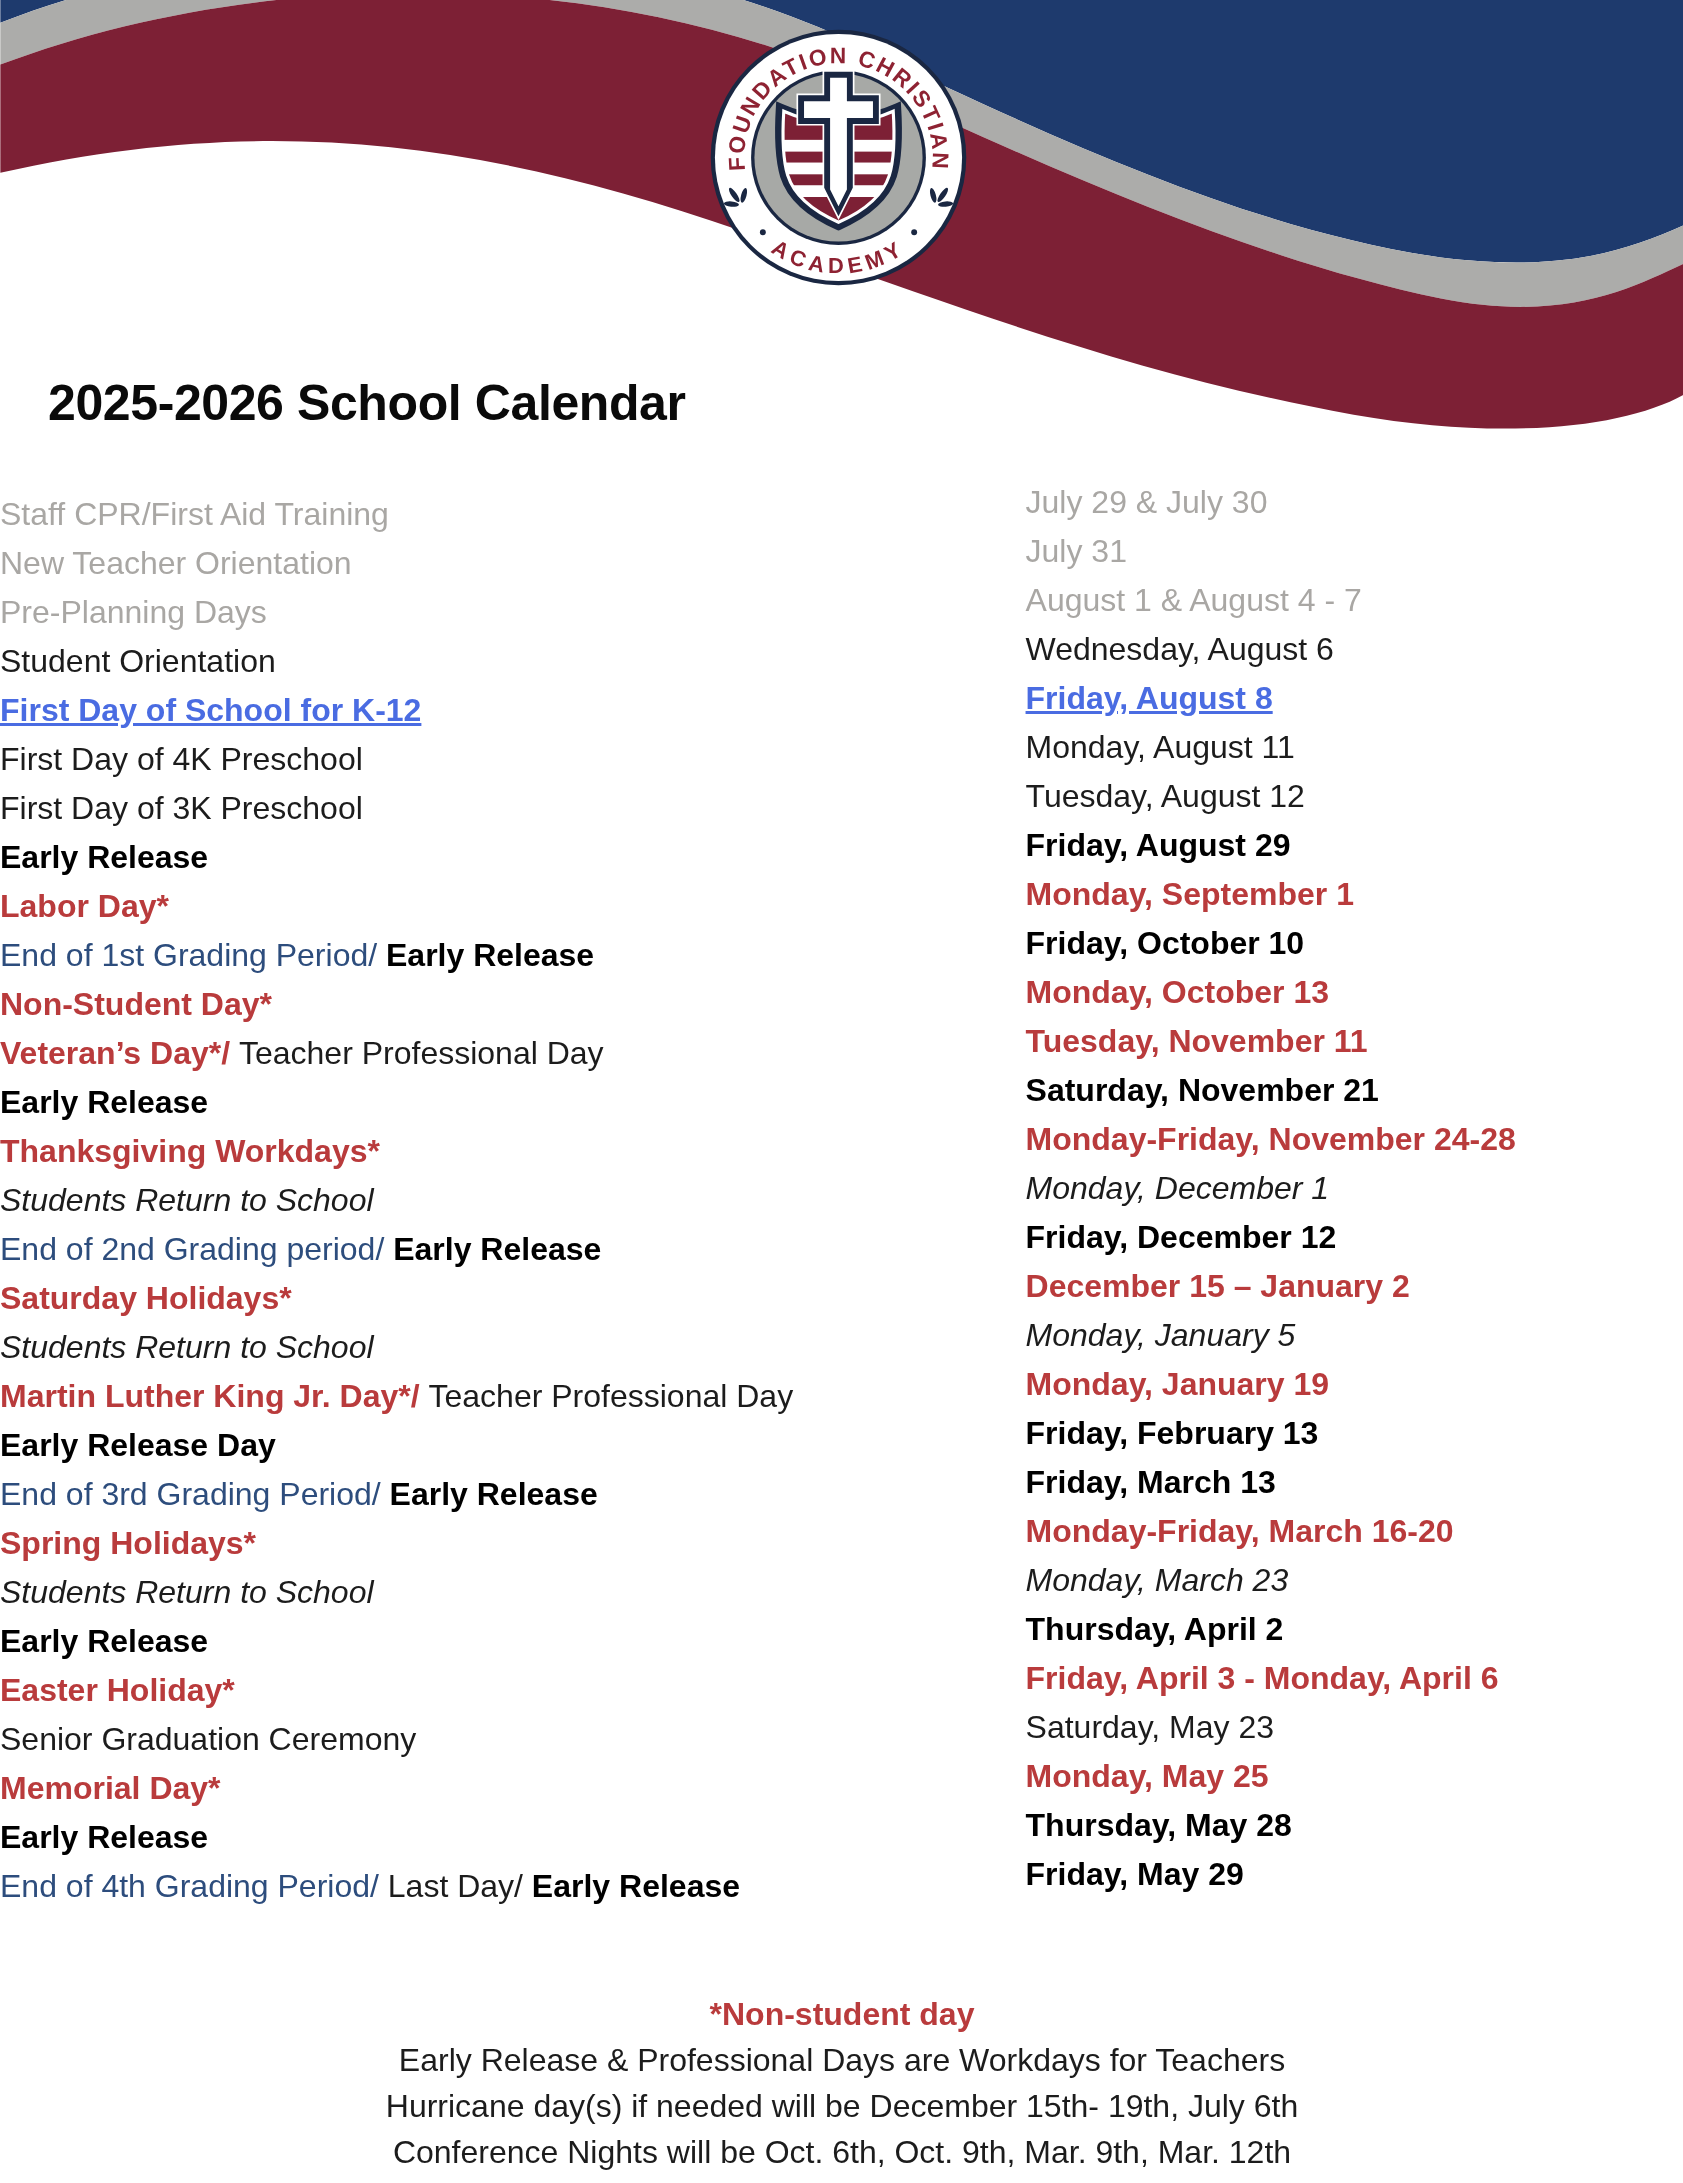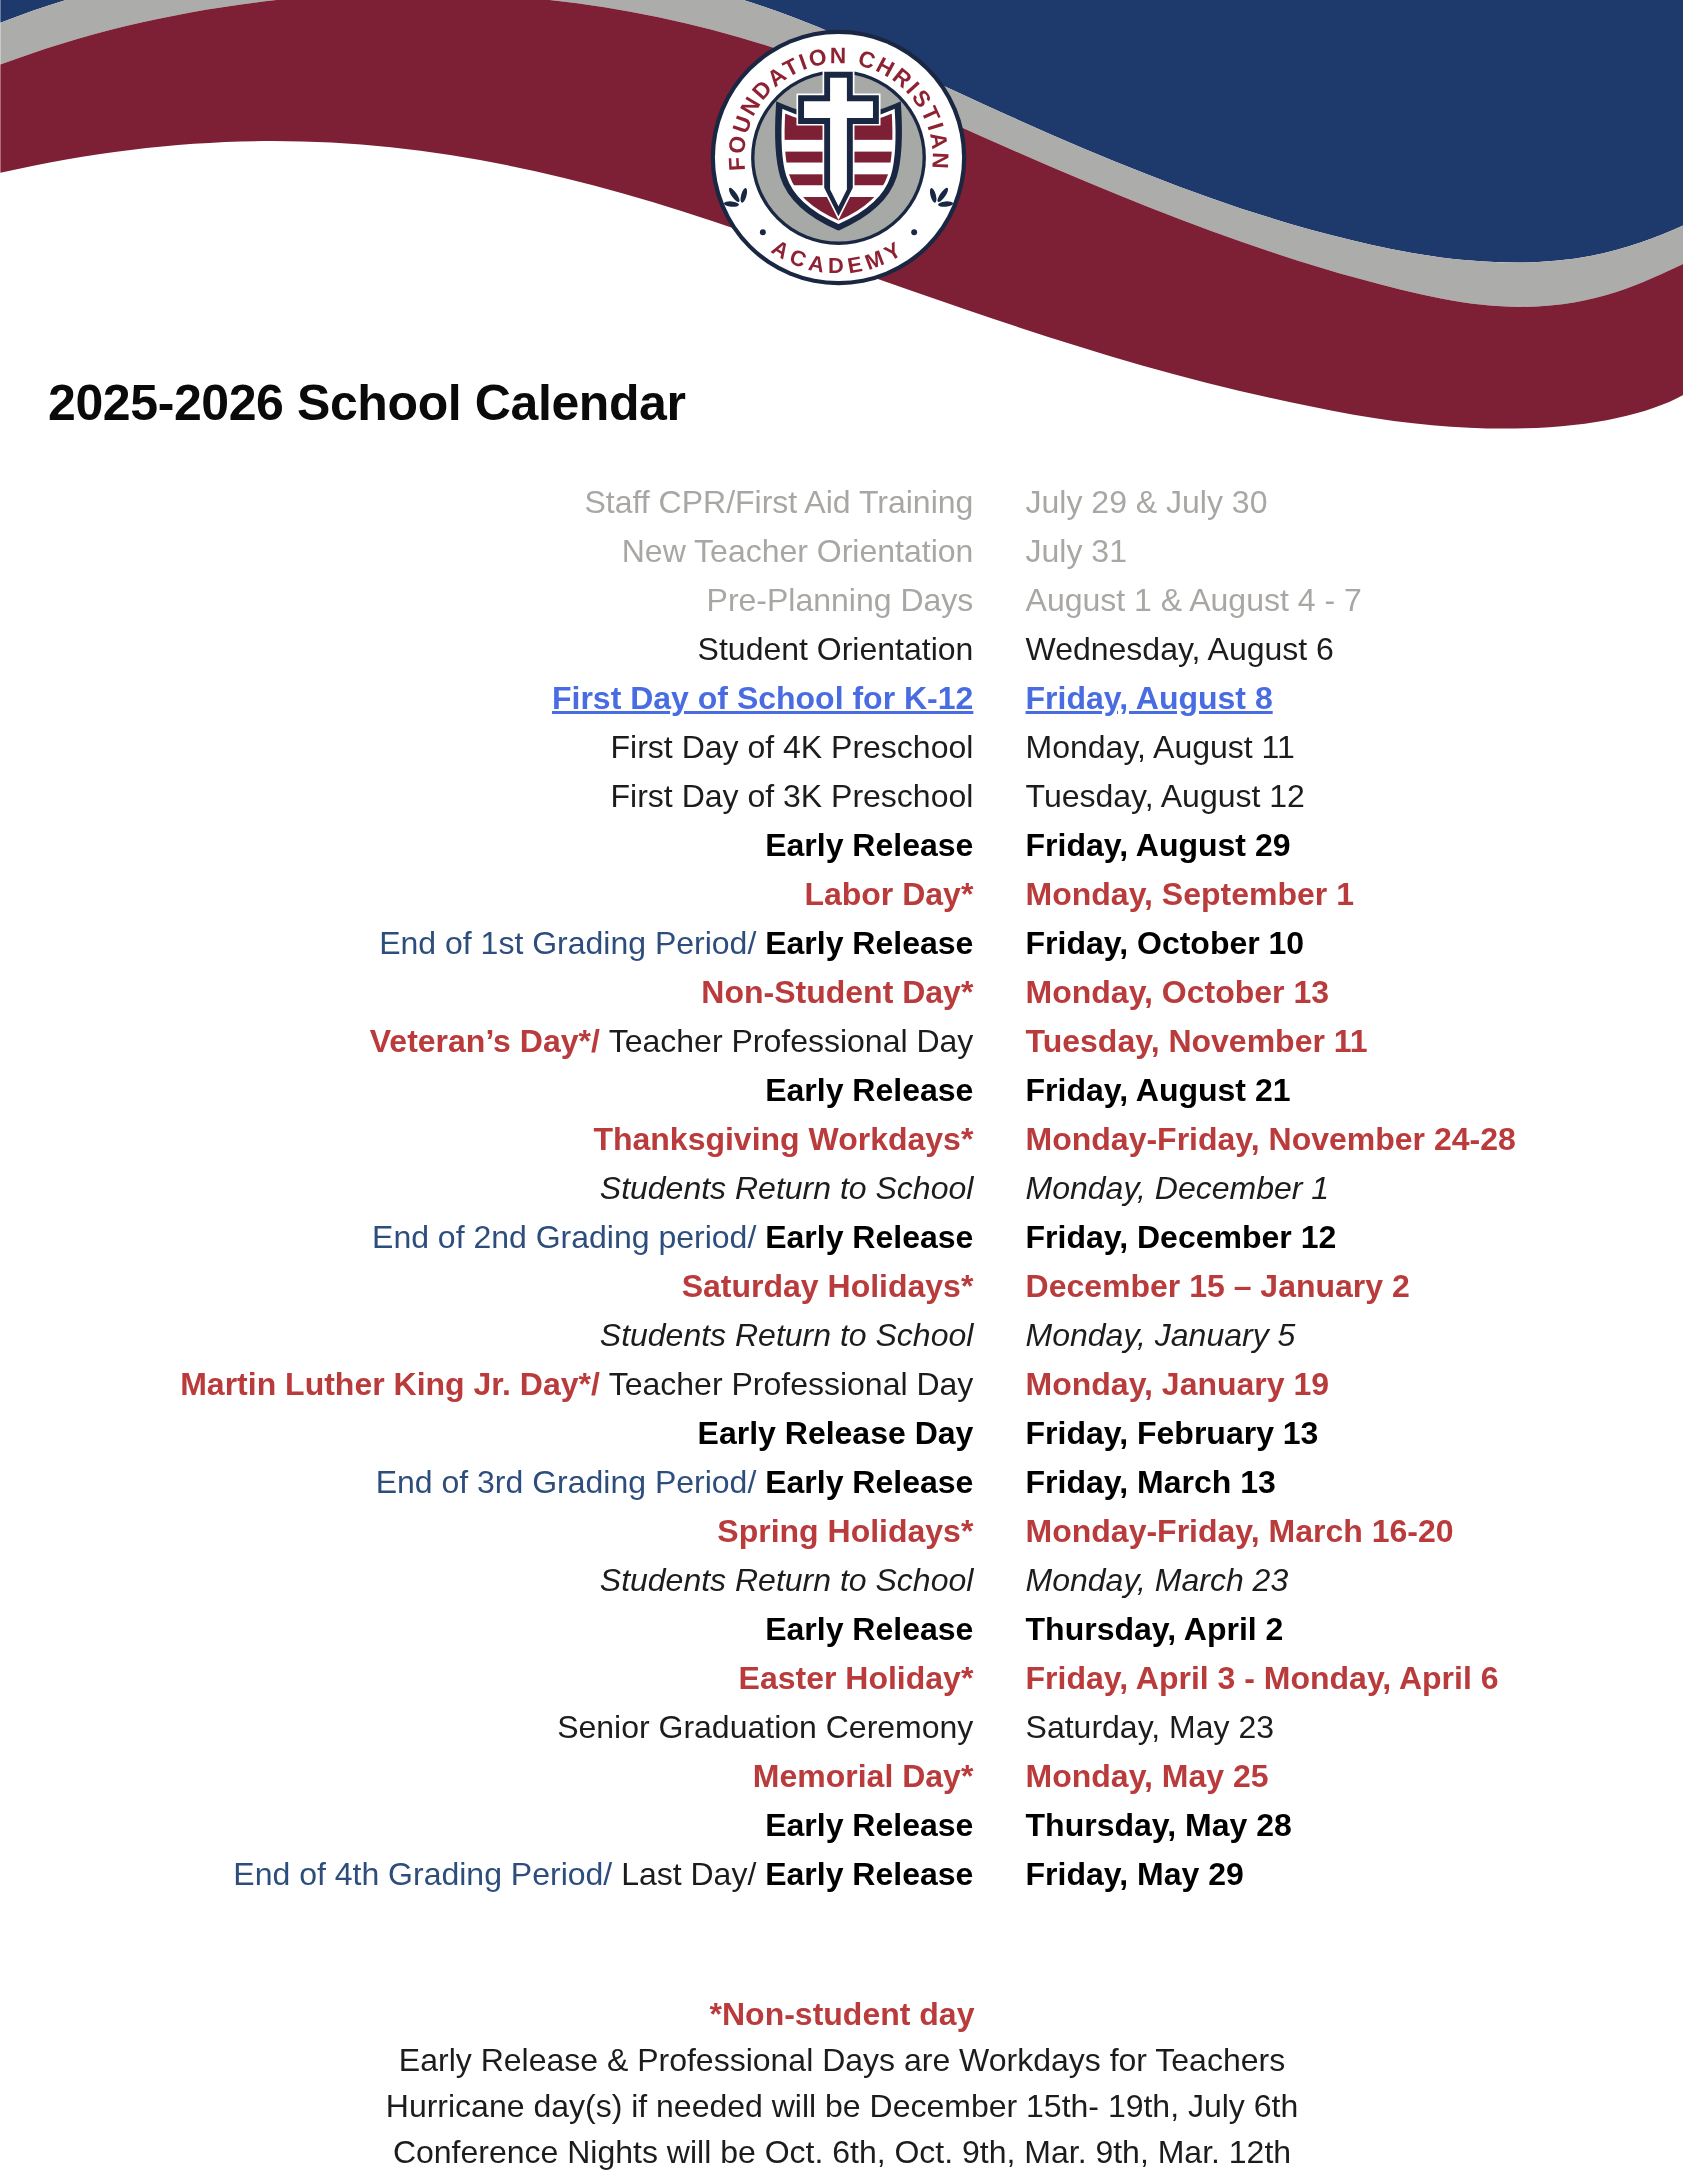--- a/index.html
+++ b/index.html
@@ -14,21 +14,21 @@
     font-family:"Liberation Sans",sans-serif;overflow:hidden;
   }
   .wave-svg{position:absolute;top:0;left:0;}
   .badge{position:absolute;left:704px;top:23px;}
   .page-title{
     position:absolute;top:370px;left:0;width:100%;text-align:left;
     font-size:50px;font-weight:700;color:#0a0a0a;letter-spacing:-0.4px;line-height:58px;margin:4px;padding-left:44px;
   }
   .rows{position:absolute;top:478px;left:0;width:100%;font-size:32px;}
   .row{display:flex;height:49px;line-height:49px;}
-  .cell-left{flex:0 0 57.8%;text-align:right;white-space:nowrap;}
+  .cell-left{flex:0 0 57.8%;text-align:left;white-space:nowrap;margin-top:12px;}
   .cell-right{flex:1 1 auto;padding-left:3.1%;text-align:left;white-space:nowrap;}
   .seg-gray{color:var(--text-gray);}
   .seg-black{color:var(--text-black);}
   .seg-bold{color:var(--text-bold);font-weight:700;}
   .seg-blue{color:var(--text-blue);font-weight:700;text-decoration:underline;}
   .seg-navy{color:var(--text-navy);}
   .seg-red{color:var(--text-red);font-weight:700;}
   .seg-italic{color:var(--text-black);font-style:italic;}
   .footnotes{
     position:absolute;top:1991px;left:0;width:100%;text-align:center;
@@ -145,21 +145,21 @@
     <div class="row">
       <div class="cell-left"><span class="seg-red">Non-Student Day*</span></div>
       <div class="cell-right"><span class="seg-red">Monday, October 13</span></div>
     </div>
     <div class="row">
       <div class="cell-left"><span class="seg-red">Veteran’s Day*/ </span><span class="seg-black">Teacher Professional Day</span></div>
       <div class="cell-right"><span class="seg-red">Tuesday, November 11</span></div>
     </div>
     <div class="row">
       <div class="cell-left"><span class="seg-bold">Early Release</span></div>
-      <div class="cell-right"><span class="seg-bold">Friday, August 21</span></div>
+      <div class="cell-right"><span class="seg-bold">Saturday, November 21</span></div>
     </div>
     <div class="row">
       <div class="cell-left"><span class="seg-red">Thanksgiving Workdays*</span></div>
       <div class="cell-right"><span class="seg-red">Monday-Friday, November 24-28</span></div>
     </div>
     <div class="row">
       <div class="cell-left"><span class="seg-italic">Students Return to School</span></div>
       <div class="cell-right"><span class="seg-italic">Monday, December 1</span></div>
     </div>
     <div class="row">

